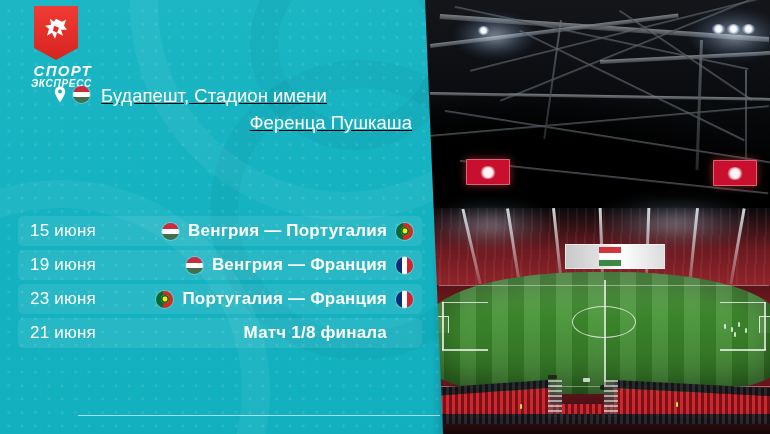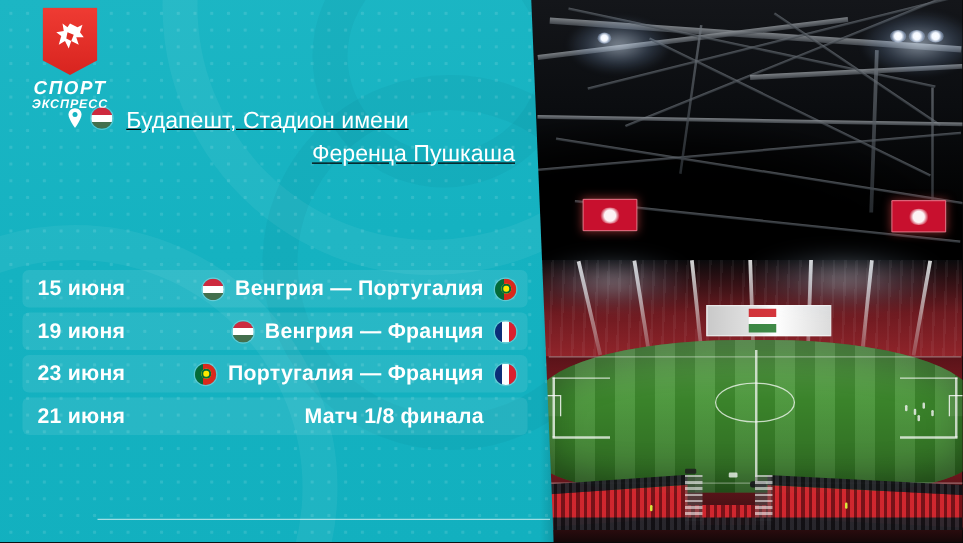--- a/index.html
+++ b/index.html
@@ -162,21 +162,21 @@
     position:relative; width:44px; height:54px; margin:0 auto;
     background:linear-gradient(180deg,#ef3b33 0%, #d8241f 100%);
     clip-path:polygon(0 0, 100% 0, 100% 78%, 50% 100%, 0 78%);
     box-shadow:0 1px 3px rgba(0,0,0,.2);
   }
   .logo-figure {
     position:absolute; left:50%; top:50%;
     transform:translate(-50%,-54%);
     width:26px; height:30px;
   }
-  .logo-text { text-align:center; margin-top:3px; }
+  .logo-text { text-align:right; margin-top:3px; }
   .logo-sport {
     font-family:"Liberation Sans", sans-serif;
     font-weight:bold; font-style:italic;
     font-size:15px; letter-spacing:1.3px; color:#ffffff;
     line-height:1;
   }
   .logo-express {
     font-family:"Liberation Sans", sans-serif;
     font-weight:bold; font-style:italic;
     font-size:10px; letter-spacing:.7px; color:#ffffff;
@@ -235,21 +235,21 @@
   .match-row {
     position:relative;
     display:flex; align-items:center;
     height:30px; margin-bottom:4px;
     background:rgba(255,255,255,.085);
     border-radius:5px;
     padding:0 9px 0 12px;
   }
   .m-date {
     flex:0 0 92px;
-    color:#ffffff; font-size:17px; font-weight:bold;
+    color:#ffffff; font-size:17px; font-weight:normal;
     letter-spacing:.2px;
   }
   .m-body {
     flex:1; display:flex; align-items:center; justify-content:flex-end; gap:9px;
   }
   .m-team-text {
     color:#ffffff; font-size:17px; font-weight:bold; white-space:nowrap;
     letter-spacing:.2px;
   }
   .m-flag { width:17px; height:17px; flex:0 0 17px; }

